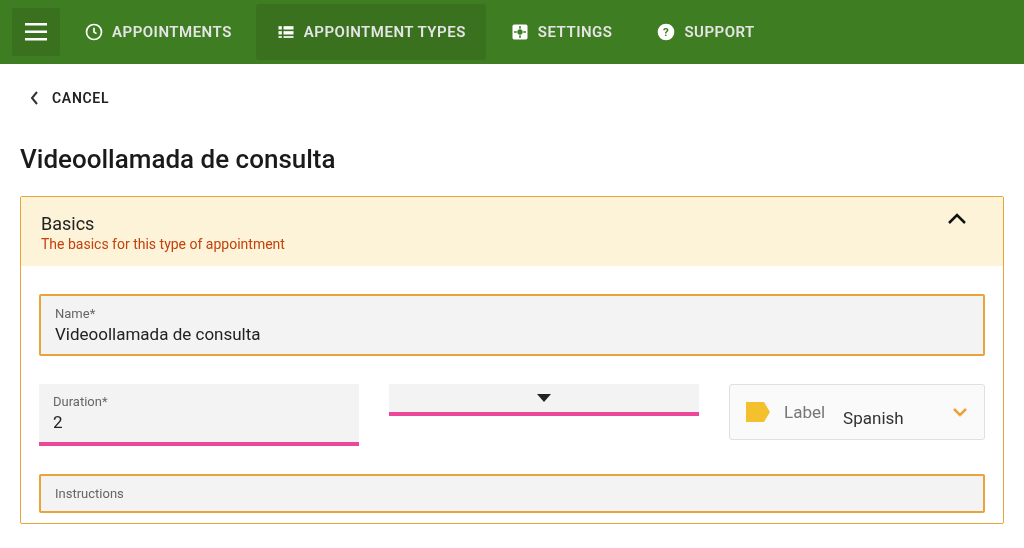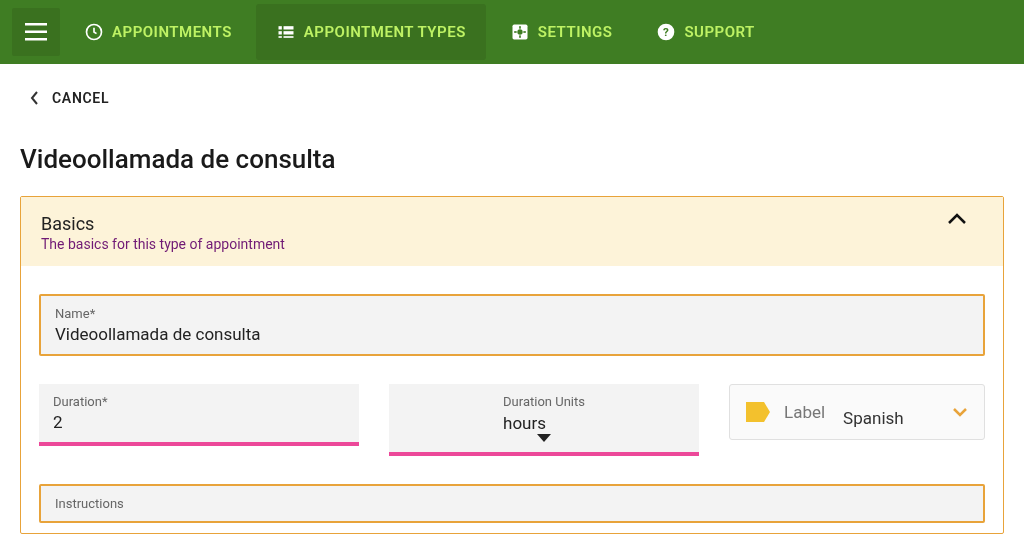--- a/index.html
+++ b/index.html
@@ -27,21 +27,21 @@
     background: #3a711f;
     border-radius: 2px;
     cursor: pointer;
   }
   .nav-item {
     display: flex;
     align-items: center;
     gap: 8px;
     padding: 0 20px;
     height: 56px;
-    color: #bef264;
+    color: #e5e5e5;
     font-weight: 600;
     font-size: 15px;
     letter-spacing: 0.5px;
     cursor: pointer;
     border-radius: 3px;
   }
   .nav-item.active { background: #3a711f; }
   .nav-icon { display:flex; align-items:center; }
   .content { padding: 20px 20px 0 20px; }
   .cancel-row {
@@ -71,21 +71,21 @@
   .panel-header {
     background: #fdf3d9;
     padding: 16px 36px 14px 20px;
     display: flex;
     align-items: flex-start;
     justify-content: space-between;
     cursor: pointer;
   }
   .panel-header-left { display:flex; flex-direction:column; gap:2px; }
   .panel-title { font-size: 18px; color: #222; font-weight: 400; }
-  .panel-sub { font-size: 14px; color: #701a75; }
+  .panel-sub { font-size: 14px; color: #c2410c; }
   .panel-body { padding: 28px 18px 10px 18px; }
   .field-box {
     border: 2px solid #e8a33a;
     background: #f3f3f3;
     border-radius: 2px;
     padding: 10px 14px 10px 14px;
     display: flex;
     flex-direction: column;
     gap: 1px;
   }
@@ -228,24 +228,20 @@
 
       <div class="row2">
         <div class="col-duration">
           <div class="field-box plain">
             <span class="field-label">Duration*</span>
             <input class="field-value" value="2" style="">
           </div>
         </div>
         <div class="col-units">
           <div class="field-box plain units-box">
-            <div style="display:flex;flex-direction:column;gap:2px;flex:1;">
-              <span class="field-label">Duration Units</span>
-              <span class="field-value">hours</span>
-            </div>
             <svg width="14" height="8" viewBox="0 0 14 8" fill="#222">
                 <path d="M0 0h14L7 8z"></path>
               </svg>
           </div>
         </div>
         <div class="col-label">
           <div class="label-chip">
             <div class="tag"></div>
             <span class="lbl">Label</span>
             <span class="val">Spanish</span>

